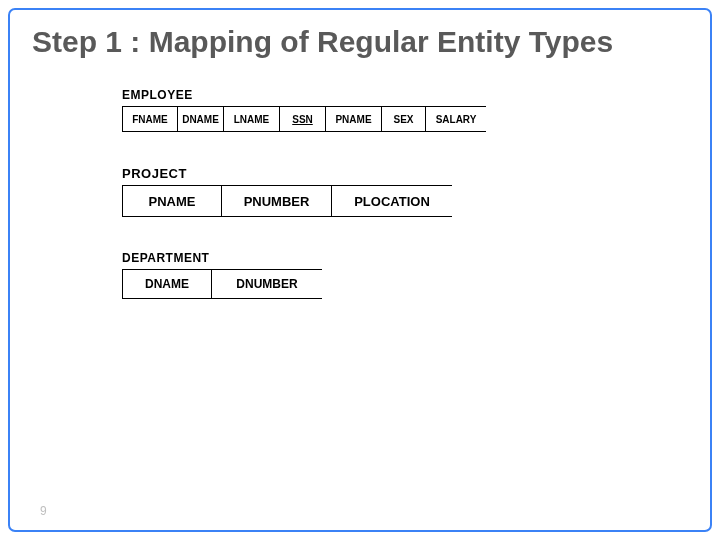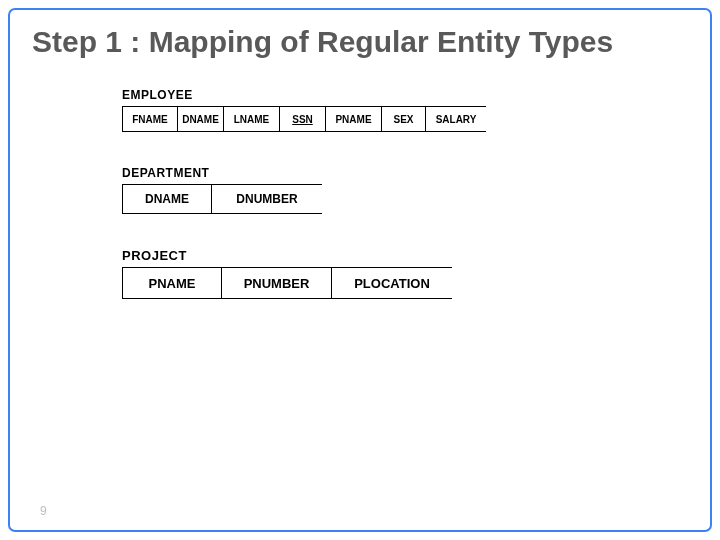--- a/index.html
+++ b/index.html
@@ -101,32 +101,32 @@
       <div class="cell c0">FNAME</div>
       <div class="cell c1">DNAME</div>
       <div class="cell c2">LNAME</div>
       <div class="cell c3 u">SSN</div>
       <div class="cell c4">PNAME</div>
       <div class="cell c6">SEX</div>
       <div class="cell c7 noright">SALARY</div>
     </div>
   </div>
 
-  <div class="entity department">
-    <div class="entity-name small">DEPARTMENT</div>
-    <div class="row">
-      <div class="cell c0">DNAME</div>
-      <div class="cell c1 noright">DNUMBER</div>
-    </div>
-  </div>
-
   <div class="entity project">
     <div class="entity-name med">PROJECT</div>
     <div class="row">
       <div class="cell c0">PNAME</div>
       <div class="cell c1">PNUMBER</div>
       <div class="cell c2 noright">PLOCATION</div>
     </div>
   </div>
 
+  <div class="entity department">
+    <div class="entity-name small">DEPARTMENT</div>
+    <div class="row">
+      <div class="cell c0">DNAME</div>
+      <div class="cell c1 noright">DNUMBER</div>
+    </div>
+  </div>
+
   <div class="page-num">9</div>
 
 </div>
 
 </body></html>

